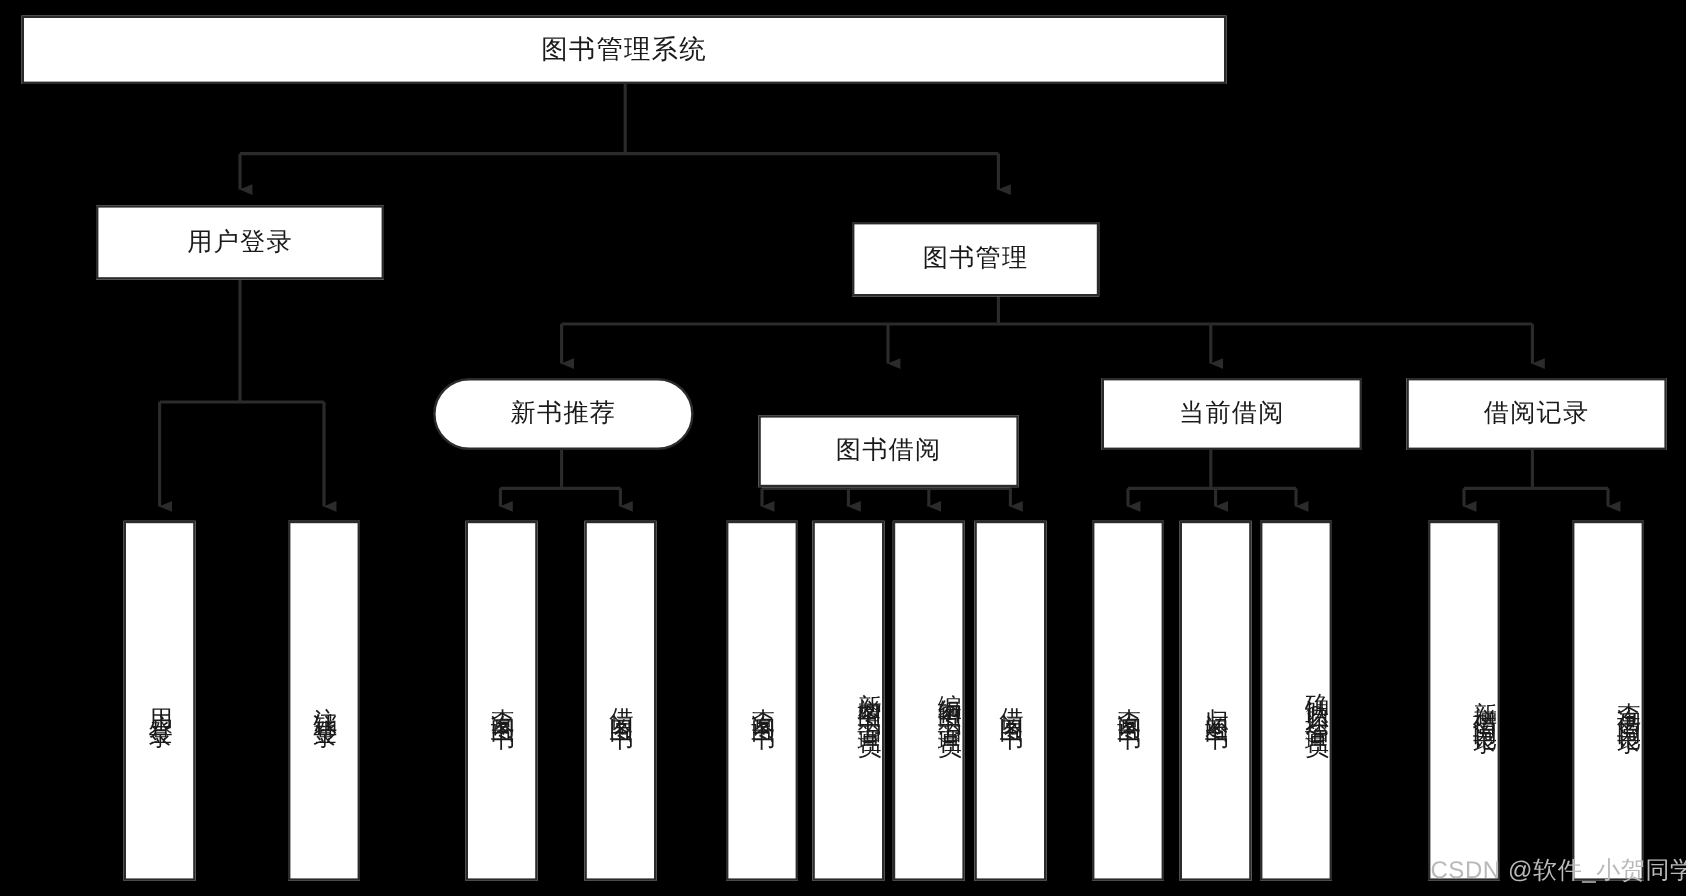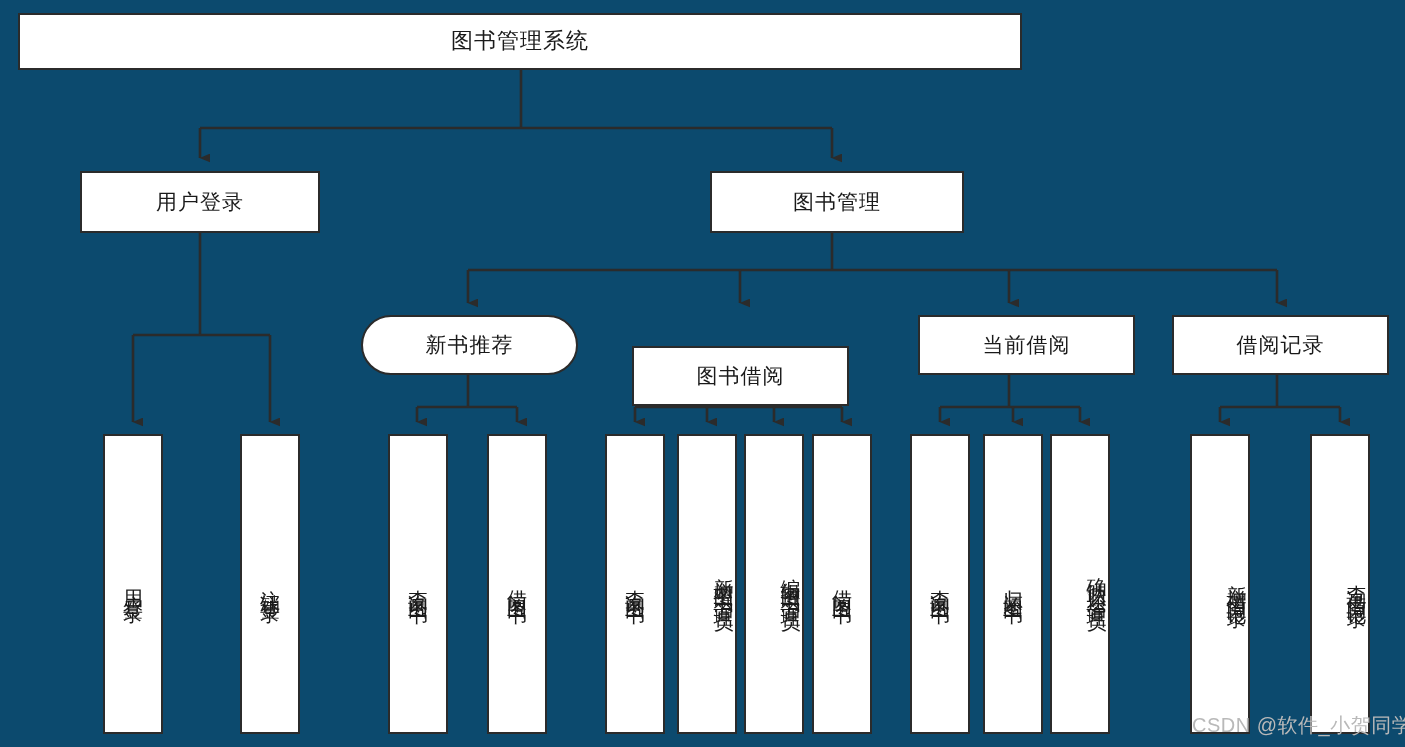--- a/index.html
+++ b/index.html
@@ -7,21 +7,21 @@
     padding: 0;
     background: #ffffff;
   }
   body {
     font-family: "Liberation Sans", "DejaVu Sans", sans-serif;
   }
   #canvas {
     position: relative;
     width: 1405px;
     height: 747px;
-    background: #0c4a6e;
+    background: #000000;
     overflow: hidden;
   }
   #wires {
     position: absolute;
     left: 0;
     top: 0;
     width: 1405px;
     height: 747px;
     pointer-events: none;
   }
@@ -114,21 +114,21 @@
       <path d="M 1277 375 L 1277 407"></path>
       <path d="M 1220 407 L 1340 407"></path>
       <path d="M 1220 407 L 1220 422" marker-end="url(#arrow)"></path>
       <path d="M 1340 407 L 1340 422" marker-end="url(#arrow)"></path>
     </g>
   </svg>
 
   <div class="node root h" id="node-root" style="left: 18px; top: 13px; width: 1004px; height: 57px;">图书管理系统</div>
 
   <div class="node h" id="node-l2-0" style="left: 80px; top: 171px; width: 240px; height: 62px;">用户登录</div>
-  <div class="node h" id="node-l2-1" style="left: 710px; top: 171px; width: 254px; height: 62px;">图书管理</div>
+  <div class="node h" id="node-l2-1" style="left: 710px; top: 185px; width: 206px; height: 62px;">图书管理</div>
 
   <div class="node h" id="node-l3-0" style="left: 361px; top: 315px; width: 217px; height: 60px; border-radius: 30px;">新书推荐</div>
   <div class="node h" id="node-l3-1" style="left: 632px; top: 315px; width: 217px; height: 60px; margin-top: 31px;">图书借阅</div>
   <div class="node h" id="node-l3-2" style="left: 902px; top: 315px; width: 217px; height: 60px; margin-left: 16px;">当前借阅</div>
   <div class="node h" id="node-l3-3" style="left: 1172px; top: 315px; width: 217px; height: 60px;">借阅记录</div>
 
   <div class="node v" id="node-leaf-0" style="left: 103px; top: 434px; width: 60px; height: 300px; align-items: center;">用户登录</div>
   <div class="node v" id="node-leaf-1" style="left: 240px; top: 434px; width: 60px; height: 300px; align-items: center;">注销登录</div>
   <div class="node v" id="node-leaf-2" style="left: 388px; top: 434px; width: 60px; height: 300px; align-items: center;">查询图书</div>
   <div class="node v" id="node-leaf-3" style="left: 487px; top: 434px; width: 60px; height: 300px; align-items: center;">借阅图书</div>

